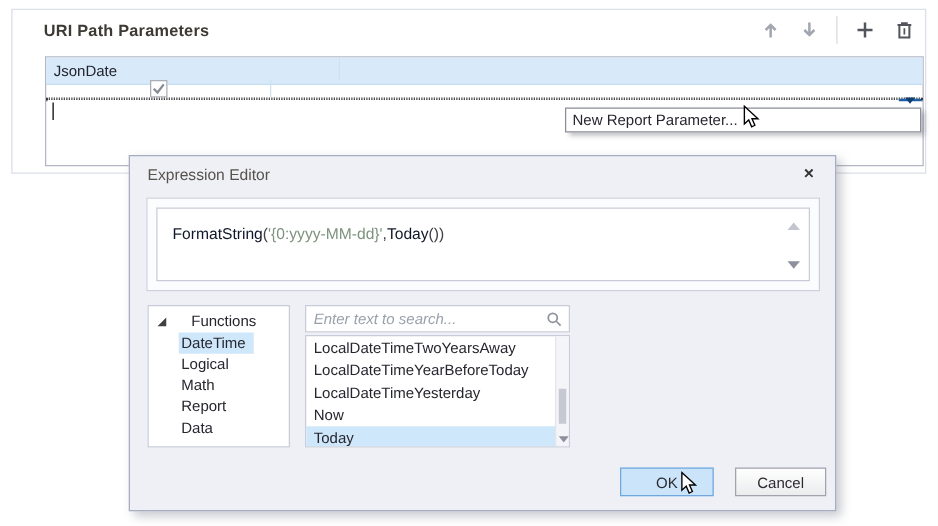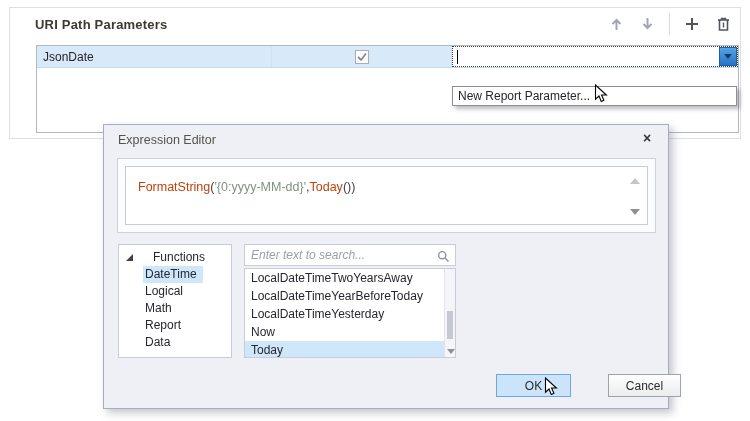--- a/index.html
+++ b/index.html
@@ -17,21 +17,21 @@
   .tb-sep { width:1px; height:22px; background:#d8dae2; }
 
   
   .grid { position:absolute; left:26px; top:37px; width:703px; height:88px;
           border:1px solid #b4b7c3; background:#fff; }
   .grid-header { display:flex; height:20px; border-bottom:1px solid #c6c9d4; }
   .gh-cell { font-size:12px; color:#4a4a52; padding:3px 0 0 6px; }
   .gh-cell.c1 { width:235px; border-right:1px solid #dcdee8; }
   .gh-cell.c2 { width:180px; border-right:1px solid #dcdee8; }
   .gh-cell.c3 { flex:1; }
-  .grid-row { display:flex; height:22px; background:#d8eafa; border-bottom:1px solid #c2ddf2; }
+  .grid-row { display:flex; height:22px; background:#d8eafa; border-bottom:1px solid #c2ddf2;flex-direction:column; }
   .gr-cell { font-size:12px; color:#23232c; }
   .gr-cell.c1 { width:235px; padding:4px 0 0 6px; border-right:1px solid #cfe2f2; }
   .gr-cell.c2 { width:180px; border-right:1px solid #cfe2f2;
                 display:flex; align-items:center; justify-content:center; }
   .gr-cell.c3 { flex:1; position:relative; padding:0; }
   .checkbox { width:14px; height:14px; background:#fdfdfe; border:1px solid #a9adb6;
               display:flex; align-items:center; justify-content:center; }
 
   
   .combo { position:absolute; inset:0; background:#fff; border:1px dotted #3c3c3c; }
@@ -53,21 +53,21 @@
             background:#eef0f6; border:1px solid #a8acbf;
             box-shadow:4px 4px 8px rgba(90,95,115,.35); z-index:4; }
   .dlg-title { position:absolute; left:14px; top:8px; font-size:12.5px; color:#56524c; }
   .dlg-close { position:absolute; right:13px; top:5px; font-size:14px; font-weight:bold;
                color:#333; width:16px; height:16px; text-align:center; line-height:16px; }
 
   .codebox { position:absolute; left:13px; top:33px; width:539px; height:75px;
              background:#fbfcfe; border:1px solid #ced1dd; }
   .codebox-inner { position:absolute; inset:7px; background:#fff; border:1px solid #c9ccd8; }
   .code-line { position:absolute; left:12px; top:13px; font-size:12.5px; white-space:pre; }
-  .tok-function { color:#c2410c; }
+  .tok-function { color:#0f172a; }
   .tok-string { color:#7e937f; }
   .tok-plain { color:#3f3f46; }
   .scroll-up { position:absolute; right:7px; top:11px; width:0; height:0;
                border-left:5px solid transparent; border-right:5px solid transparent;
                border-bottom:6px solid #c2c5cf; }
   .scroll-down { position:absolute; right:7px; bottom:9px; width:0; height:0;
                  border-left:5px solid transparent; border-right:5px solid transparent;
                  border-top:6px solid #8e919c; }
 
   .treebox { position:absolute; left:14px; top:119px; width:114px; height:114px;
@@ -98,21 +98,21 @@
              border-top:5px solid #8e919c; }
 
   .descbox { position:absolute; left:364px; top:119px; width:186px; height:114px;
              background:#fff; border:1px solid #c9ccd8; padding:8px 10px; }
   .desc-sig { font-family:"DejaVu Sans Mono", monospace; font-size:12px; color:#1c1c1c; }
   .desc-body { margin-top:13px; font-size:12px; line-height:1.28; color:#1c1c1c; width:166px; }
 
   .btn { position:absolute; top:249px; height:23px; font-size:12px; color:#2b2b30;
          display:flex; align-items:center; justify-content:center; }
   .btn-ok { left:392px; width:75px; background:#cbe4f9; border:1px solid #70a8de; }
-  .btn-cancel { left:504px; width:73px; background:linear-gradient(#fefefe,#ebecee);
+  .btn-cancel { left:484px; width:73px; background:linear-gradient(#fefefe,#ebecee);
                 border:1px solid #a0a3ad; }
 
   .cursor { position:absolute; z-index:9; }
 </style>
 </head>
 <body>
 
 <div class="canvas">
 
   <div class="group">

